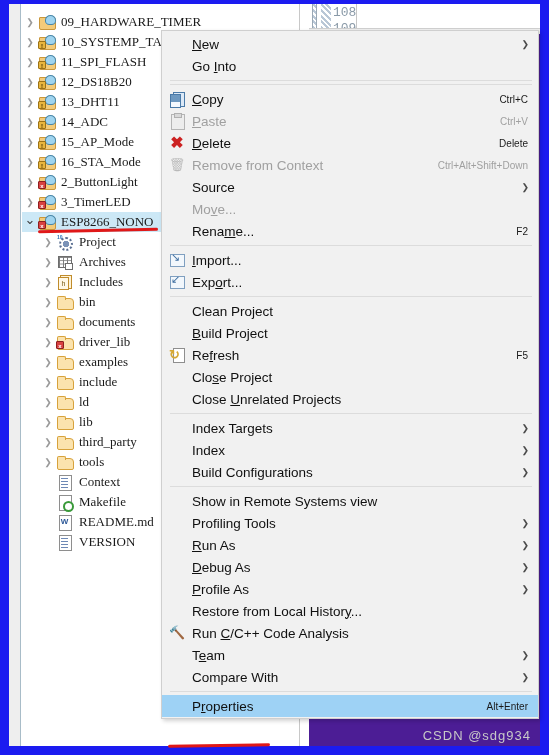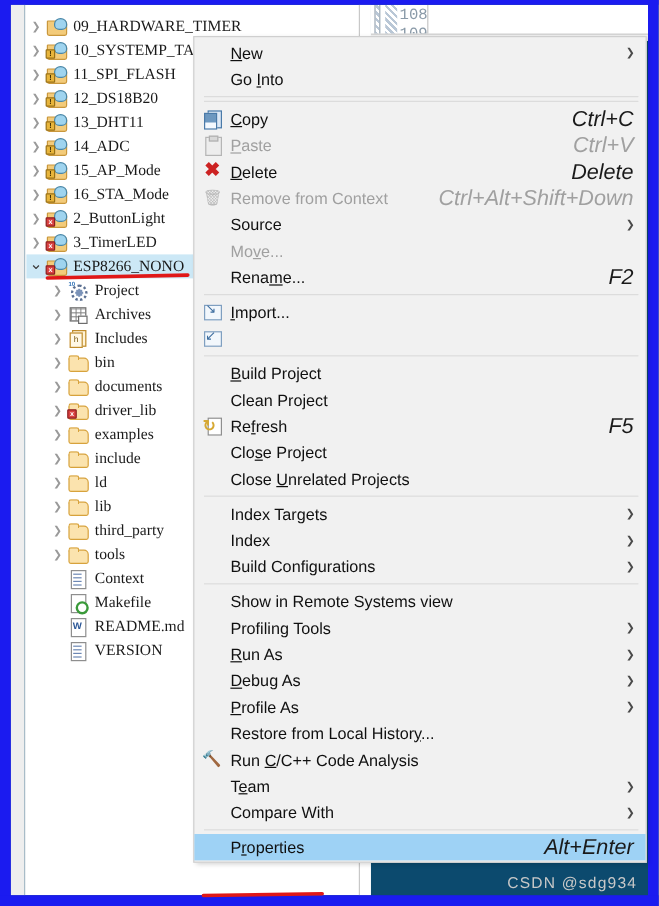--- a/index.html
+++ b/index.html
@@ -7,21 +7,21 @@
     margin: 0; padding: 0;
     width: 549px; height: 755px;
     overflow: hidden;
     font-family: "Liberation Sans", sans-serif;
     background: #ffffff;
   }
 
   #root {
     position: relative;
     width: 549px; height: 755px;
-    background: #0c4a6e;
+    background: #4c1d95;
     overflow: hidden;
   }
 
   
   .frame-left {
     position: absolute; left: 0; top: 0; width: 9px; height: 755px;
     background: #1b1bf0;
   }
   .frame-right {
     position: absolute; right: 0; top: 0; width: 9px; height: 755px;
@@ -287,24 +287,23 @@
     color: #101010;
     padding-left: 30px;
     padding-right: 6px;
     white-space: nowrap;
     cursor: default;
   }
   .mi.disabled { color: #a0a0a0; }
   .mi.hl { background: #9ed2f5; align-items: center; }
   .mi .mlabel { flex: 1 1 auto; }
   .mi .maccel {
-    font-size: 18px;
+    font-size: 10px;
     color: #1a1a1a;
     padding-right: 4px;
-    font-style: italic;
   }
   .mi.disabled .maccel { color: #a0a0a0; }
   .mi .marrow {
     position: absolute; right: 9px; top: 50%;
     transform: translateY(-50%);
     font-size: 9px; color: #4a4a4a;
   }
   .msep {
     height: 1px; background: #dcdcdc;
     margin: 3px 6px 3px 8px;
@@ -628,27 +627,28 @@
         <span class="mlabel">Rena<u>m</u>e...</span>
         <span class="maccel">F2</span>
       </div>
       <div class="msep"></div>
       <div class="mi">
         <span class="micon mic-import"></span>
         <span class="mlabel"><u>I</u>mport...</span>
       </div>
       <div class="mi">
         <span class="micon mic-export"></span>
+        <span class="mlabel">Exp<u>o</u>rt...</span>
       </div>
       <div class="msep"></div>
       <div class="mi">
+        <span class="mlabel">Clean Project</span>
+      </div>
+      <div class="mi">
         <span class="mlabel"><u>B</u>uild Project</span>
-      </div>
-      <div class="mi">
-        <span class="mlabel">Clean Project</span>
       </div>
       <div class="mi">
         <span class="micon mic-refresh"></span>
         <span class="mlabel">Re<u>f</u>resh</span>
         <span class="maccel">F5</span>
       </div>
       <div class="mi">
         <span class="mlabel">Clo<u>s</u>e Project</span>
       </div>
       <div class="mi">

